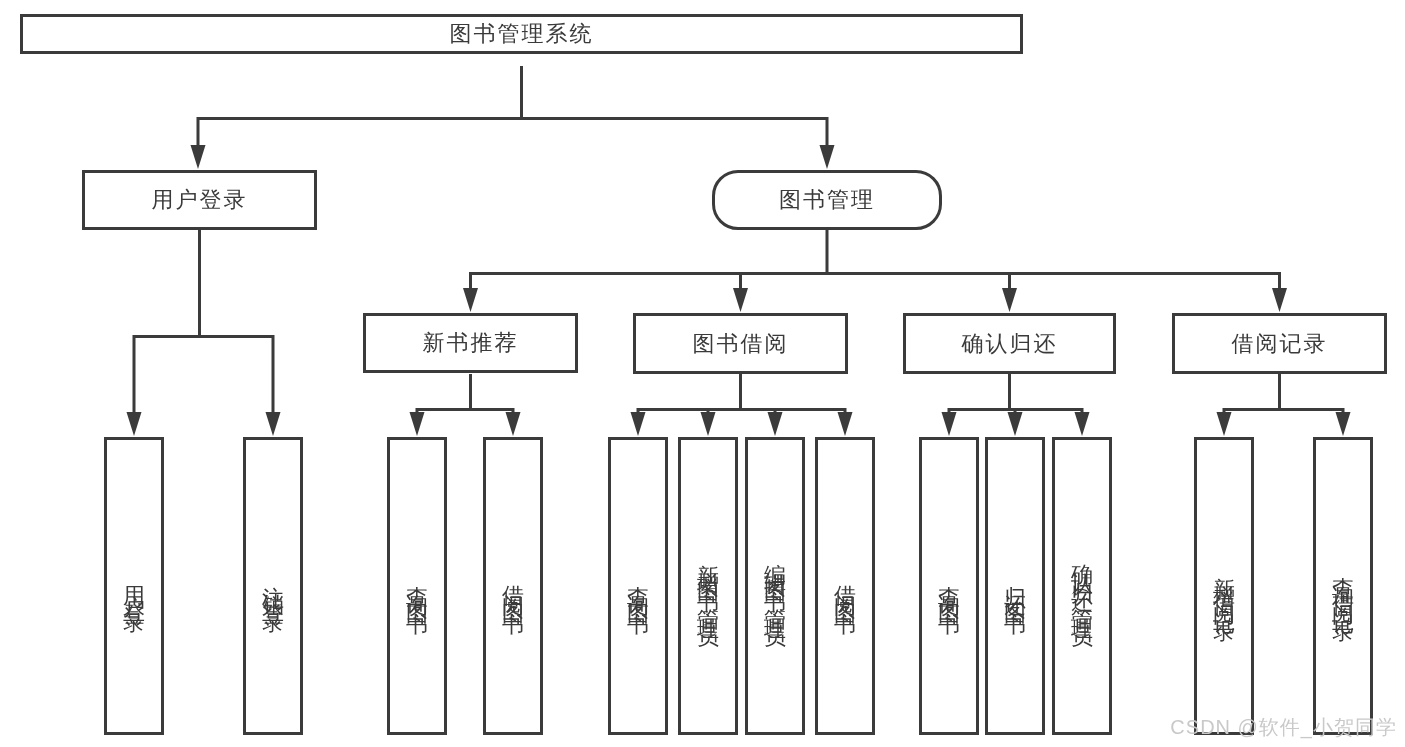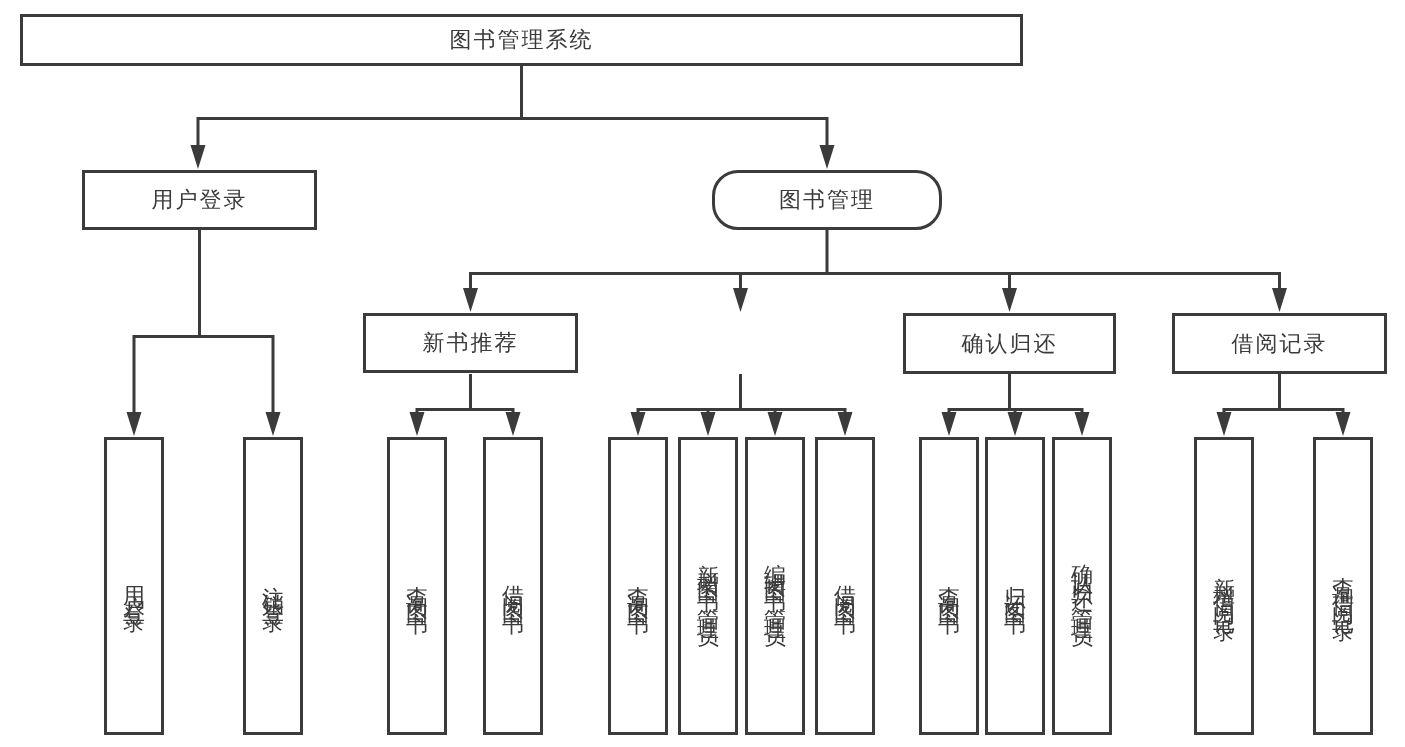--- a/index.html
+++ b/index.html
@@ -85,26 +85,27 @@
     <path d="M1009.5 374 V409.5 M949 416 V409.5 H1082 V416 M1015 409.5 V416"></path>
     <polygon points="941.5,412 956.5,412 949,436"></polygon>
     <polygon points="1007.5,412 1022.5,412 1015,436"></polygon>
     <polygon points="1074.5,412 1089.5,412 1082,436"></polygon>
 
     <path d="M1279.5 374 V409.5 M1224 416 V409.5 H1343 V416"></path>
     <polygon points="1216.5,412 1231.5,412 1224,436"></polygon>
     <polygon points="1335.5,412 1350.5,412 1343,436"></polygon>
   </svg>
 
-  <div class="box" style="left:20px;top:14px;width:1003px;height:52px;">图书管理系统</div>
+  <div class="box" style="left:20px;top:14px;width:1003px;height:40px;">图书管理系统</div>
 
   <div class="box" style="left:82px;top:170px;width:235px;height:60px;">用户登录</div>
   <div class="box" style="left:712px;top:170px;width:230px;height:60px;border-radius:26px;">图书管理</div>
 
   <div class="box" style="left:363px;top:313px;width:215px;height:60px;">新书推荐</div>
+  <div class="box" style="left:633px;top:313px;width:215px;height:61px;">图书借阅</div>
   <div class="box" style="left:903px;top:313px;width:213px;height:61px;">确认归还</div>
   <div class="box" style="left:1172px;top:313px;width:215px;height:61px;">借阅记录</div>
 
   <div class="box vbox" style="left:104px;top:437px;width:60px;height:298px;">
     <span class="vtext">用户登录</span>
   </div>
   <div class="box vbox" style="left:243px;top:437px;width:60px;height:298px;">
     <span class="vtext">注销登录</span>
   </div>
 
@@ -138,13 +139,14 @@
     <span class="vtext">确认归还（管理员）</span>
   </div>
 
   <div class="box vbox" style="left:1194px;top:437px;width:60px;height:298px;">
     <span class="vtext">新增借阅记录</span>
   </div>
   <div class="box vbox" style="left:1313px;top:437px;width:60px;height:298px;">
     <span class="vtext">查询借阅记录</span>
   </div>
 
+  <div class="watermark">CSDN @软件_小贺同学</div>
 </div>
 
 </body></html>

